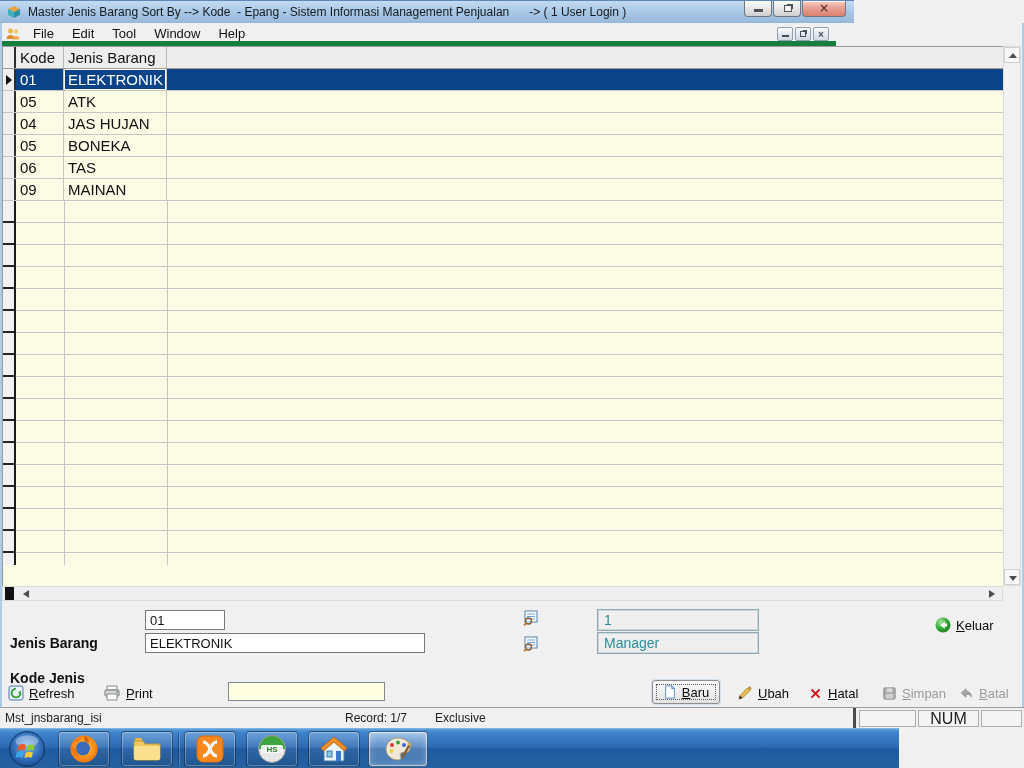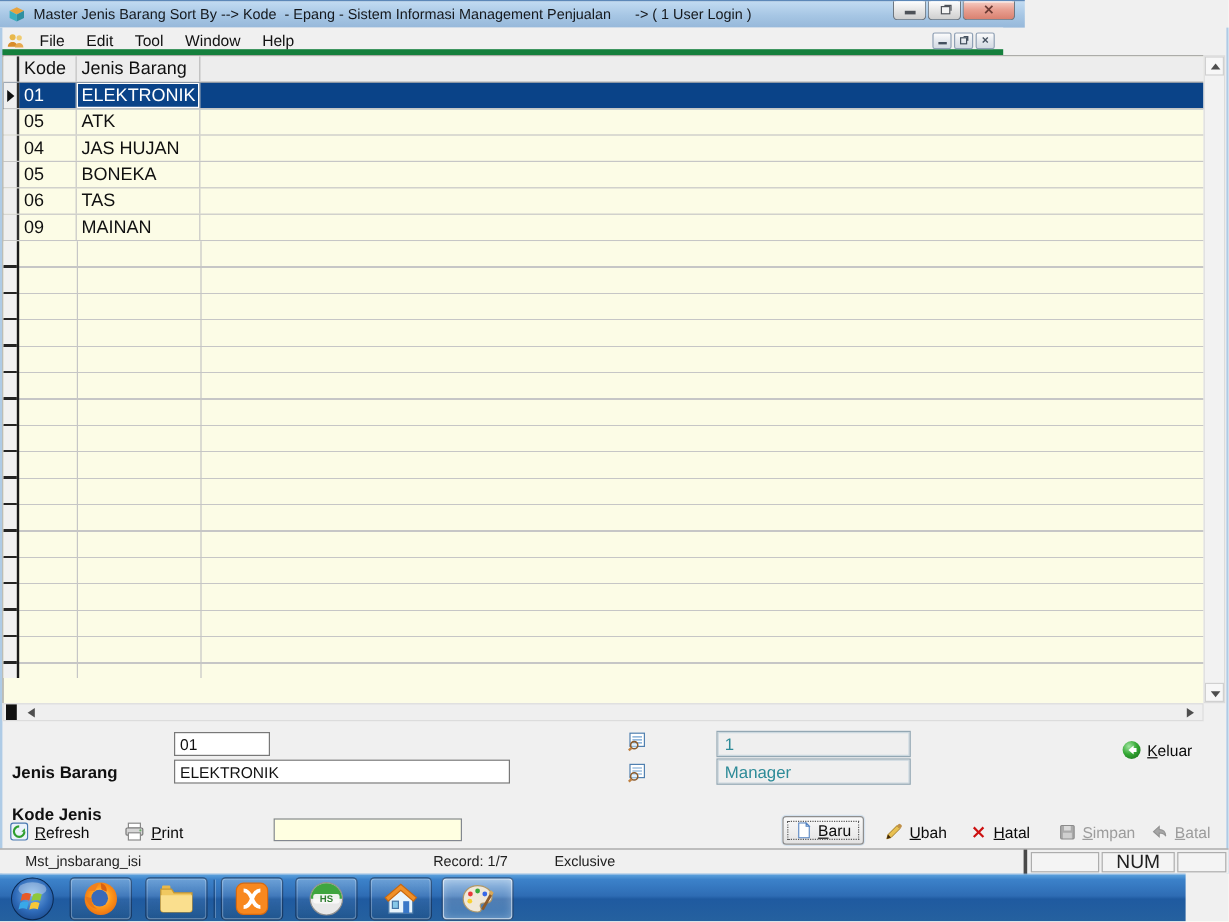--- a/index.html
+++ b/index.html
@@ -132,27 +132,27 @@
   .search-field {
     position:absolute; left:228px; top:682px; width:157px; height:19px;
     border:1px solid #828790; background:#FFFFE1;
     font-family:"Liberation Sans",sans-serif; font-size:13px; padding:0 3px;
   }
   
   .statusbar {
     position:absolute; left:0; top:707px; width:1024px; height:21px;
     background:#F0F0F0; border-top:1px solid #9C9C9C; font-size:12px; color:#202020;
   }
-  .sb-text { position:absolute; top:3px;margin-left:16px; }
+  .sb-text { position:absolute; top:3px; }
   .sb-sep { position:absolute; left:853px; top:0; width:3px; height:21px; background:#4A4A4A; }
   .sb-panel { position:absolute; top:2px; height:17px; border:1px solid #ADADAD; background:#F4F4F4; }
   .sb-panel span { display:block; text-align:center; line-height:15px; font-size:16px; color:#202020; }
   
   .taskbar {
-    position:absolute; left:0; top:728px; width:988px; height:40px;
+    position:absolute; left:0; top:728px; width:899px; height:40px;
     background:linear-gradient(#5AA0DC 0%,#3C82CA 10%,#2E6CB4 45%,#1F5AA0 52%,#25619F 100%);
     border-top:1px solid #7FB2E2;
   }
   .tb-btn {
     position:absolute; top:2px; height:36px; border-radius:4px;
     border:1px solid rgba(15,35,65,.55);
     background:linear-gradient(rgba(255,255,255,.25),rgba(255,255,255,.07) 50%,rgba(0,0,0,.10));
     box-shadow:inset 0 0 0 1px rgba(255,255,255,.28);
     display:flex; align-items:center; justify-content:center; cursor:pointer;
   }
@@ -388,21 +388,21 @@
   <div class="flat-btn disabled" style="left:958px; top:682px; height:22px;">
     <svg width="16" height="15" viewBox="0 0 16 16">
       <path d="M3 7.5 8 3v2.6c3.6 0 5.6 2.1 5.8 5.9-1.1-1.9-2.8-2.8-5.8-2.8V12z" fill="#A6A6A6" stroke="#929292"></path>
     </svg>
     <span><span class="u">B</span><span>atal</span></span>
   </div>
 
   <div class="statusbar">
     <span class="sb-text" style="left:5px;">Mst_jnsbarang_isi</span>
     <span class="sb-text" style="left:345px;">Record: 1/7</span>
-    <span class="sb-text" style="left:446px;">Exclusive</span>
+    <span class="sb-text" style="left:435px;">Exclusive</span>
     <span class="sb-sep"></span>
     <span class="sb-panel" style="left:859px; width:57px;"></span>
     <span class="sb-panel" style="left:918px; width:61px;">
         <span>NUM</span>
       </span>
     <span class="sb-panel" style="left:981px; width:41px;"></span>
   </div>
 
   <div class="taskbar">
     <svg class="start-orb" viewBox="0 0 36 36">

